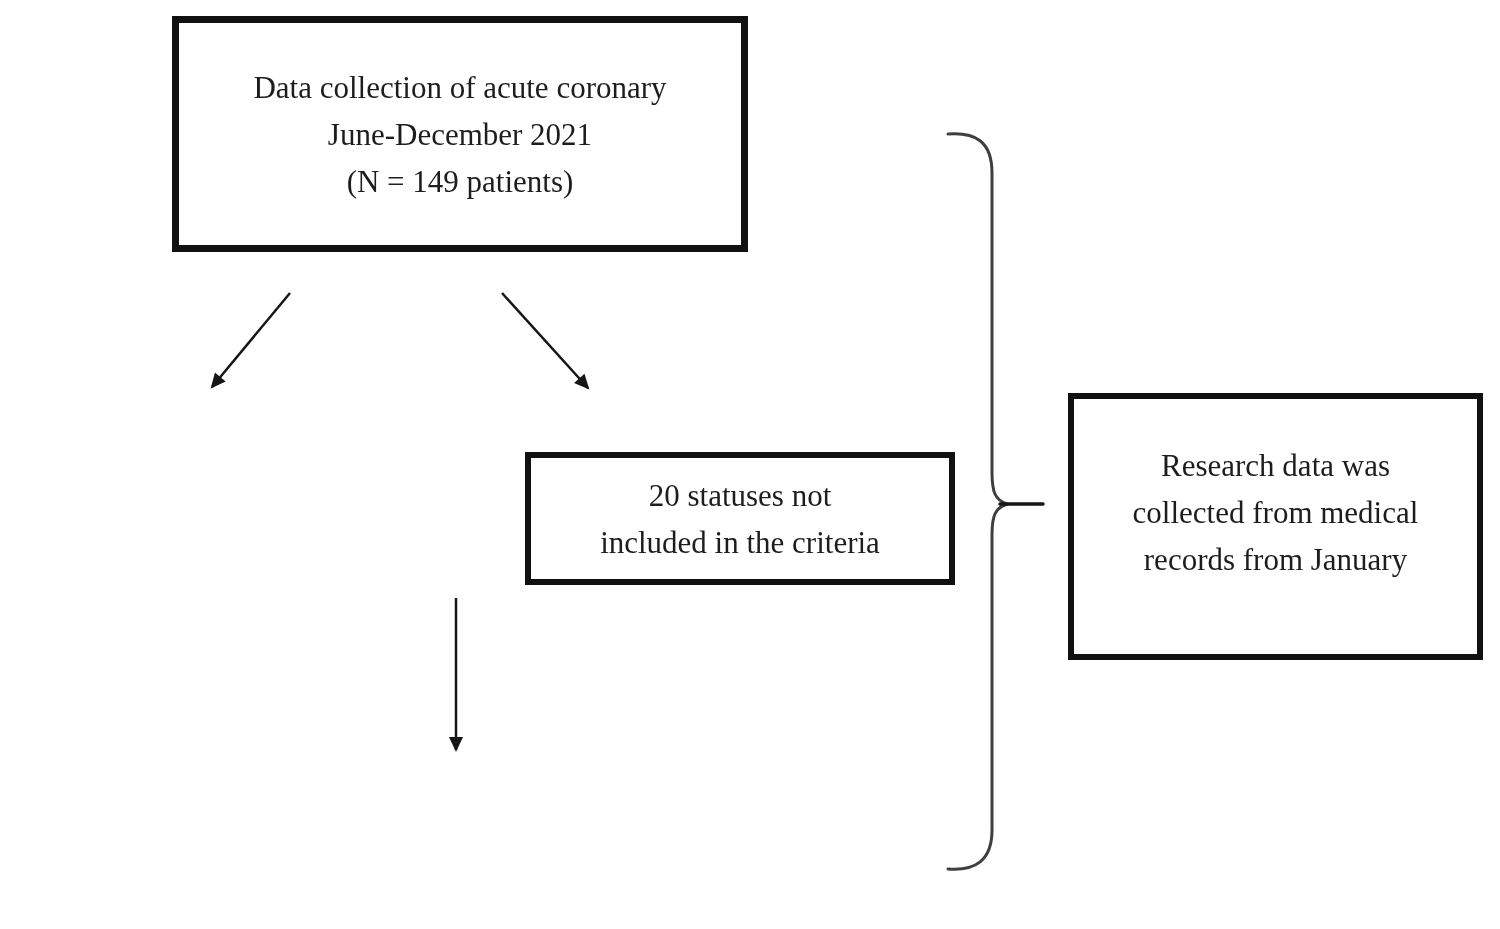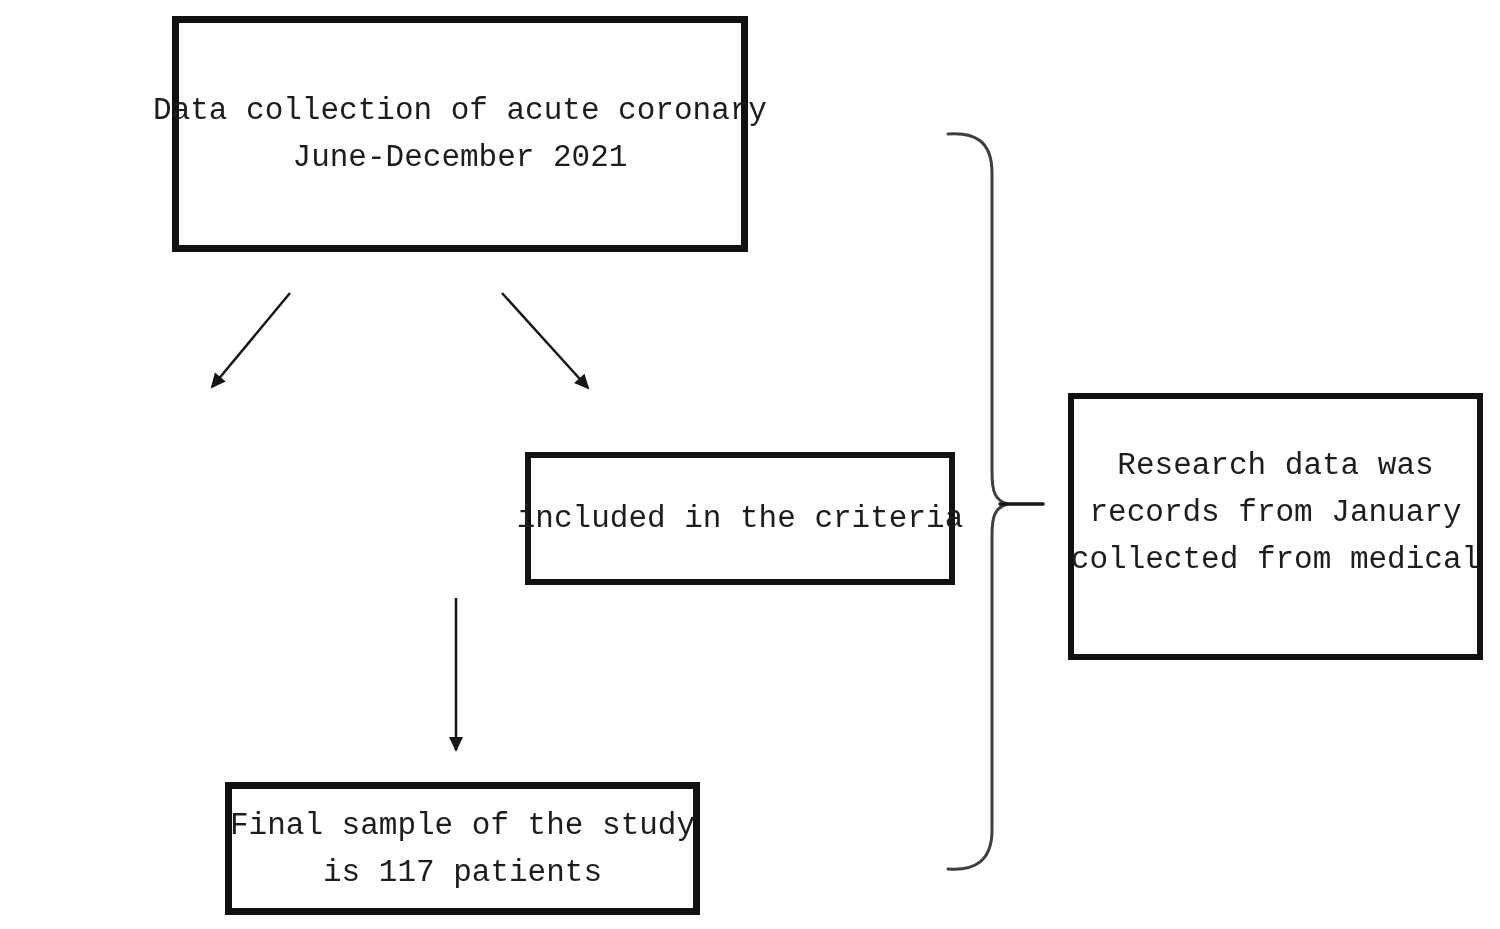--- a/index.html
+++ b/index.html
@@ -5,21 +5,21 @@
   html, body {
     margin: 0;
     padding: 0;
     background: #ffffff;
   }
   .canvas {
     position: relative;
     width: 1500px;
     height: 929px;
     background: #ffffff;
-    font-family: Liberation Mono, monospace;
+    font-family: Liberation Serif, serif;
     overflow: hidden;
   }
   .connector-layer {
     position: absolute;
     left: 0;
     top: 0;
     width: 1500px;
     height: 929px;
     pointer-events: none;
   }
@@ -66,31 +66,29 @@
     <line x1="456" y1="598" x2="456" y2="750" stroke="#161616" stroke-width="2.5" marker-end="url(#arrowhead)"></line>
 
     <path d="M948,134 C975,132 992,141 992,173 L992,472 C992,492 995,500 1007,504 C995,508 992,516 992,535 L992,830 C992,861 975,871 948,869" fill="none" stroke="#3f3f3f" stroke-width="3" stroke-linecap="round"></path>
 
     <line x1="1000" y1="504" x2="1043" y2="504" stroke="#161616" stroke-width="3.5" stroke-linecap="round"></line>
   </svg>
 
   <div class="node node-source">
     <span class="line">Data collection of acute coronary</span>
     <span class="line">June-December 2021</span>
+    <span class="line">(N = 149 patients)</span>
   </div>
 
 
   <div class="node node-not-included">
+    <span class="line">20 statuses not</span>
     <span class="line">included in the criteria</span>
   </div>
 
-  <div class="node node-final">
-    <span class="line">Final sample of the study</span>
-    <span class="line">is 117 patients</span>
-  </div>
 
   <div class="node node-note">
     <span class="line">Research data was</span>
+    <span class="line">collected from medical</span>
     <span class="line">records from January</span>
-    <span class="line">collected from medical</span>
   </div>
 
 </div>
 
 </body></html>

